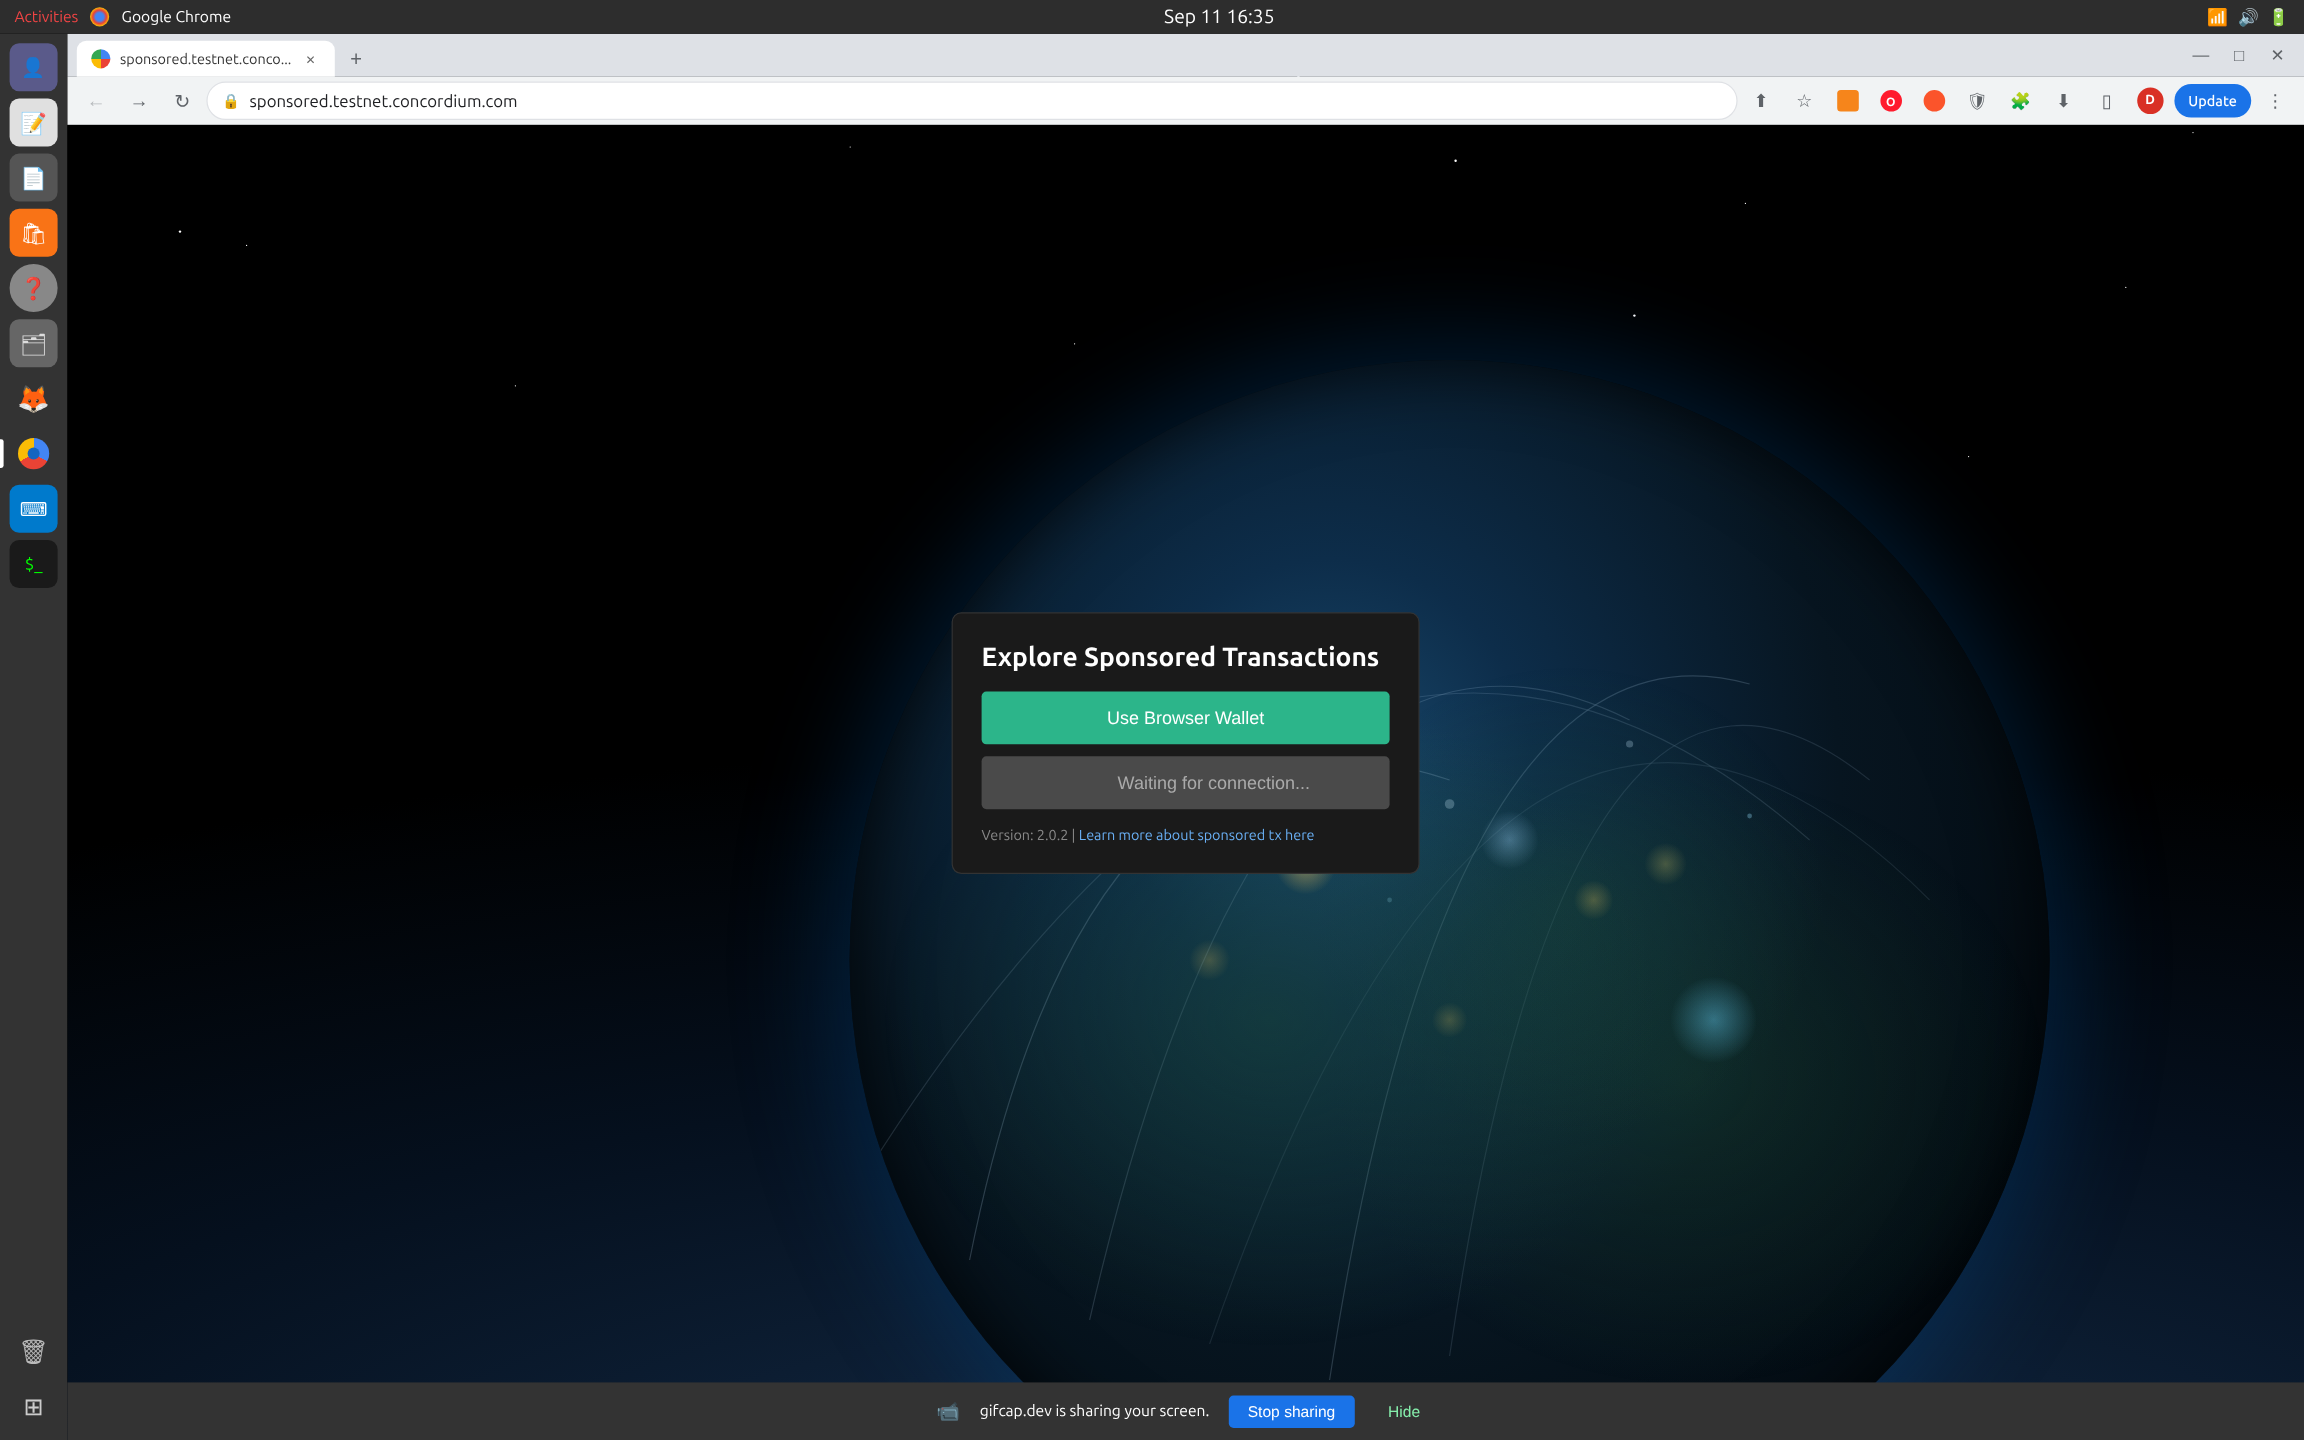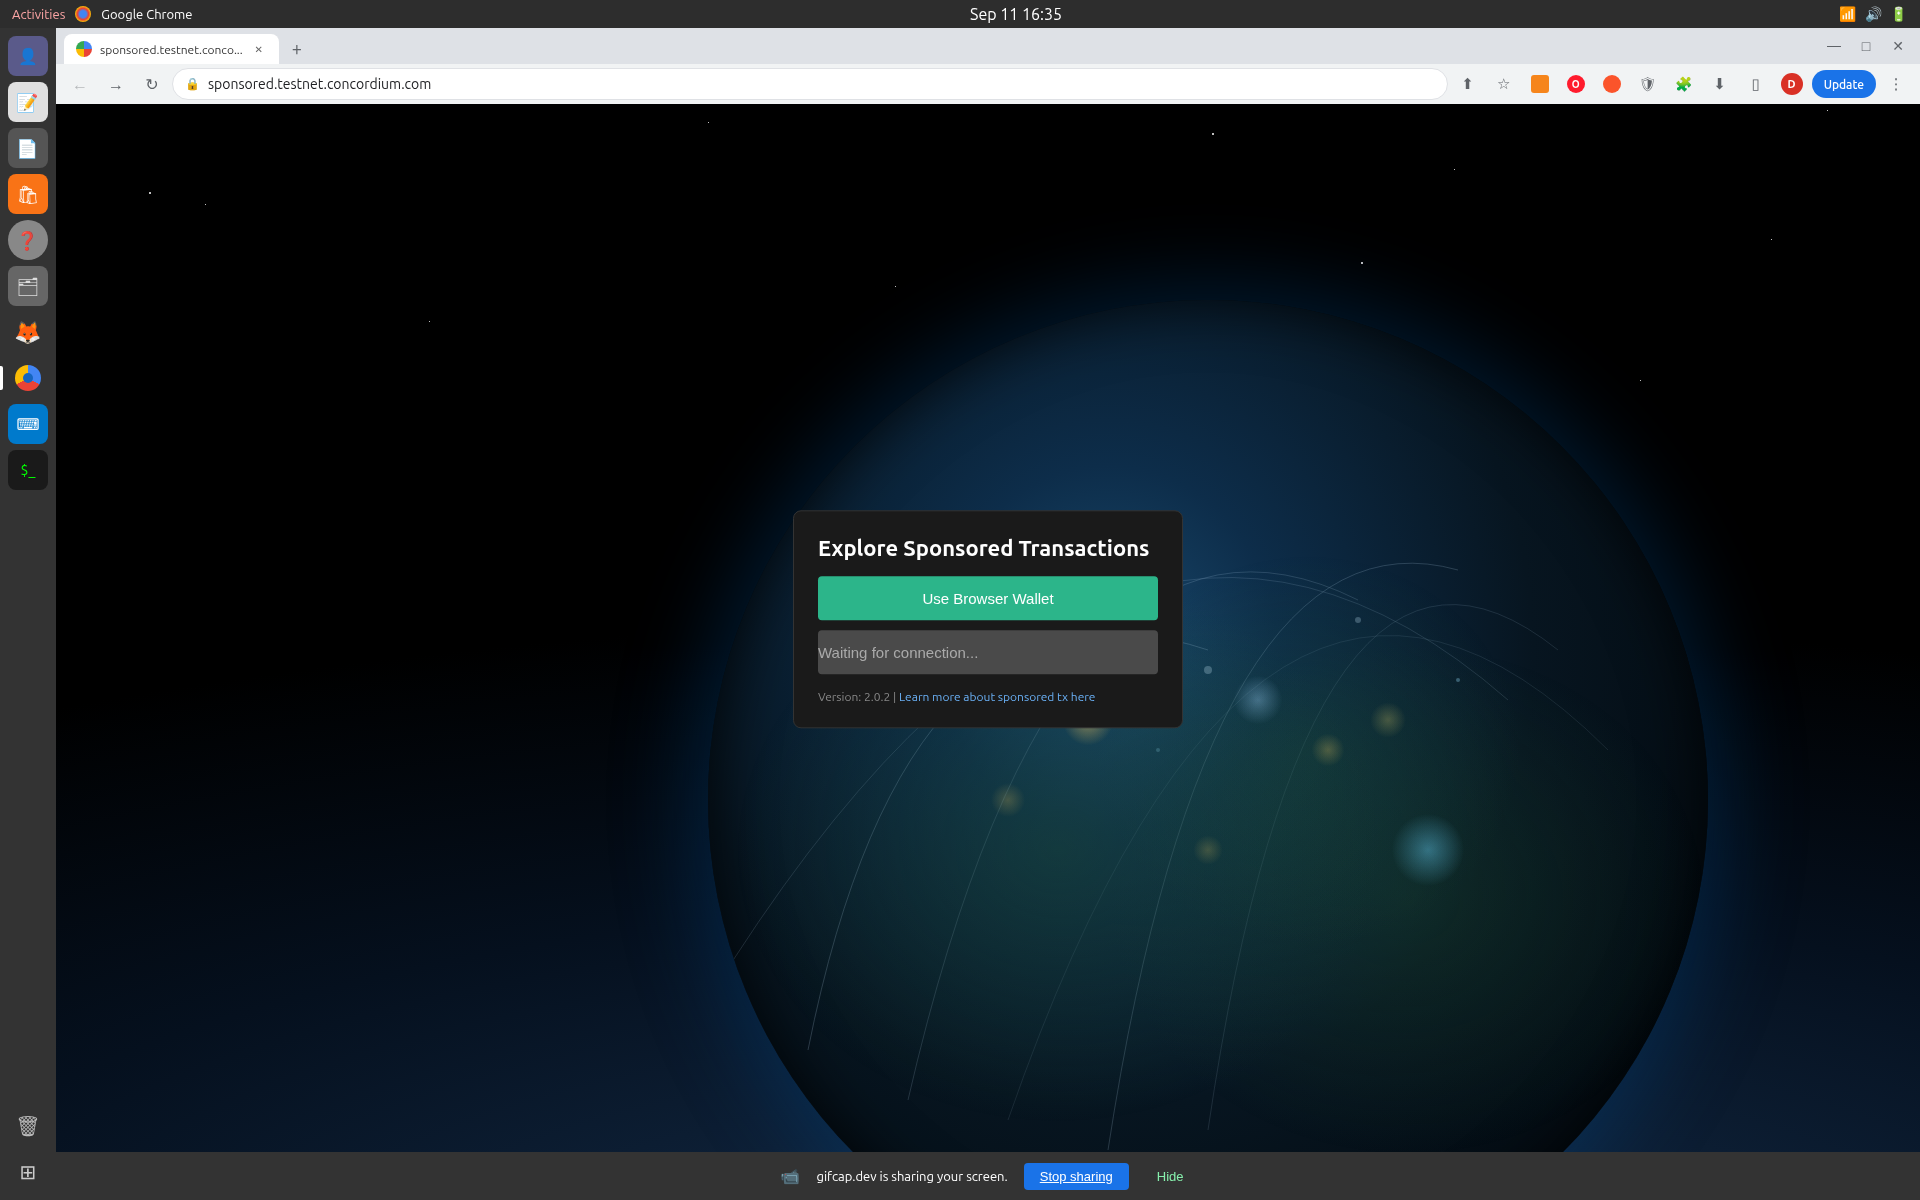--- a/index.html
+++ b/index.html
@@ -21,21 +21,21 @@
       background: #2d2d2d;
       display: flex;
       align-items: center;
       justify-content: space-between;
       padding: 0 12px;
       z-index: 100;
     }
     .system-bar-left { display: flex; align-items: center; gap: 10px; }
     .system-bar-center { display: flex; align-items: center; gap: 8px; color: #fff; font-size: 16px; }
     .system-bar-right { display: flex; align-items: center; gap: 8px; color: #fff; font-size: 12px; }
-    .activities-btn { color: #fca5a5; font-size: 13px; cursor: pointer; text-align: right; }
+    .activities-btn { color: #ef4444; font-size: 13px; cursor: pointer; text-align: right; }
     .chrome-favicon { width: 16px; height: 16px; background: radial-gradient(circle, #4285F4 30%, #EA4335 50%, #FBBC05 70%, #34A853 90%); border-radius: 50%; }
 
     
     .taskbar {
       position: absolute;
       top: 28px; left: 0;
       width: 56px;
       height: calc(1200px - 28px);
       background: #333333;
       display: flex;
@@ -326,22 +326,23 @@
 
     .btn-waiting {
       width: 100%;
       height: 44px;
       background: #4a4a4a;
       border: none;
       border-radius: 4px;
       color: #aaa;
       font-size: 15px;
       cursor: not-allowed;
-      display: flex; align-items: center; 
+      display: flex; align-items: center; justify-content: center;
       margin-bottom: 16px;
+      padding-left: 47px;
     }
 
     .modal-footer {
       font-size: 12px;
       color: #888;
     }
 
     .modal-footer a {
       color: #6ab0f5;
       text-decoration: none;
@@ -364,21 +365,20 @@
 
     .btn-stop-sharing {
       background: #1a73e8;
       color: #fff;
       border: none;
       border-radius: 4px;
       padding: 6px 16px;
       font-size: 13px;
       cursor: pointer;
       font-weight: 500;
-      text-decoration: underline;
     }
 
     .btn-hide {
       background: transparent;
       color: #86efac;
       border: none;
       padding: 6px 12px;
       font-size: 13px;
       cursor: pointer;
     }

